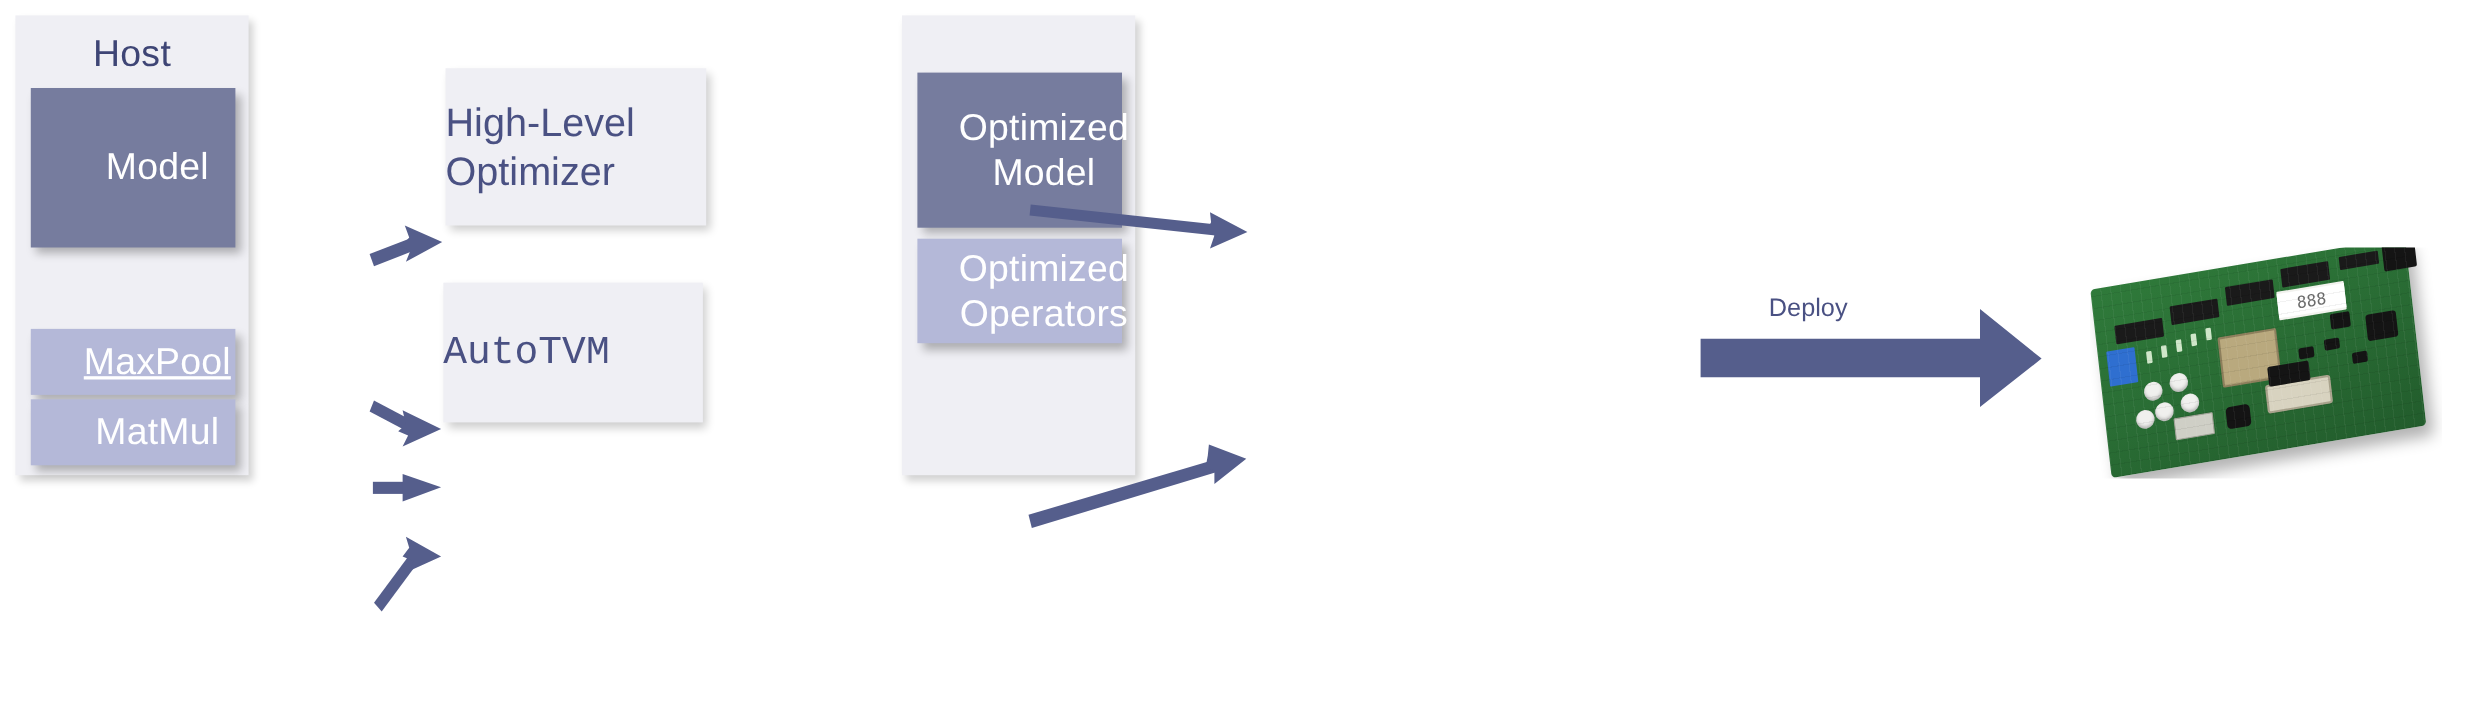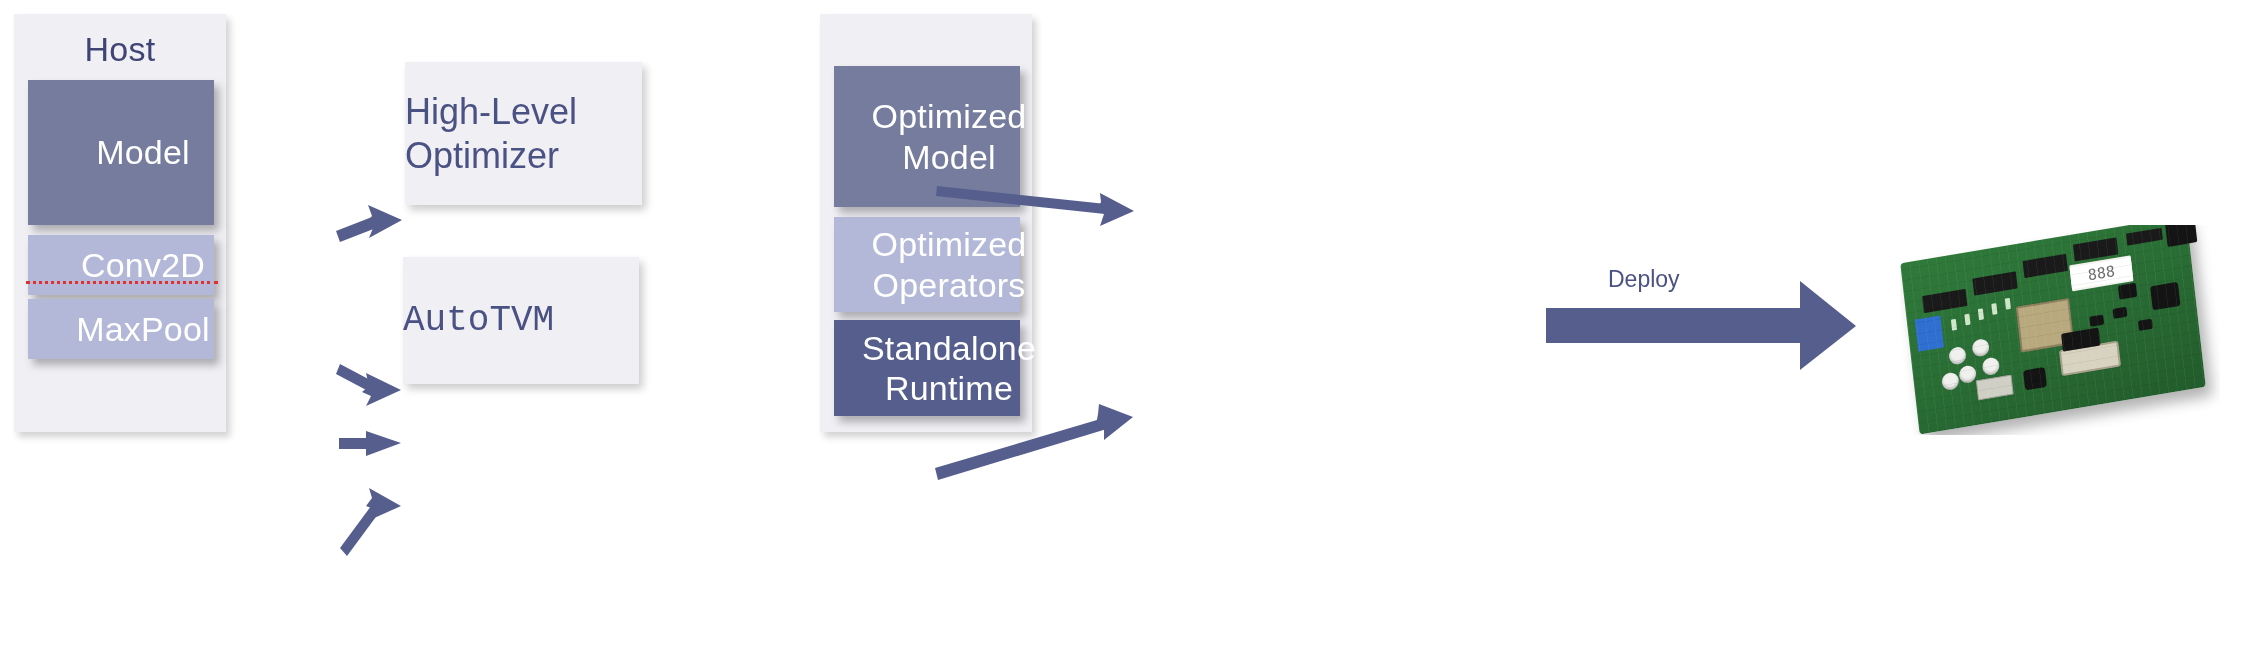--- a/index.html
+++ b/index.html
@@ -154,28 +154,28 @@
 
 <div id="canvas">
 
   <div class="panel" style="left:14px; top:14px; width:212px; height:418px;">
     <div class="panel-title" style="top:16px;">Host</div>
 
     <div class="block dark" style="left:14px; top:66px; width:186px; height:145px;">
       <span class="label">Model</span>
     </div>
 
-    <div class="block light" style="left:14px; top:221px; width:186px; height:60px;">
-      <span class="label misspelled">Conv2D</span>
-    </div>
-
-    <div class="block light" style="left:14px; top:285px; width:186px; height:60px;">
+
+    <div class="block light" style="left:14px; top:285px; width:186px; height:60px;text-decoration:underline;">
       <span class="label">MaxPool</span>
     </div>
 
+    <div class="block light" style="left:14px; top:349px; width:186px; height:60px;">
+      <span class="label">MatMul</span>
+    </div>
   </div>
 
   <div class="procbox" style="left:405px; top:62px; width:237px; height:143px;">
     <span class="label">High-Level
 Optimizer</span>
   </div>
 
   <div class="procbox" style="left:403px; top:257px; width:236px; height:127px;font-family:Liberation Mono, monospace;">
     <span class="label">AutoTVM</span>
   </div>
@@ -185,24 +185,20 @@
     <div class="block dark" style="left:14px; top:52px; width:186px; height:141px;">
       <span class="label">Optimized
 Model</span>
     </div>
 
     <div class="block light" style="left:14px; top:203px; width:186px; height:95px;">
       <span class="label">Optimized
 Operators</span>
     </div>
 
-    <div class="block darker" style="left:14px; top:306px; width:186px; height:96px;">
-      <span class="label">Standalone
-Runtime</span>
-    </div>
   </div>
 
   <div class="deploy-label" style="left:1608px; top:266px;">Deploy</div>
 
   <svg id="arrows" viewBox="0 0 2250 646" width="2250" height="646" xmlns="http://www.w3.org/2000/svg">
 
     <g>
       <path d="M 334,228 L 370,214 L 370,205 L 400,221 L 370,237 L 370,228 Z" fill="none"></path>
       <line x1="336" y1="229" x2="369" y2="216" stroke="#555E8C" stroke-width="0"></line>
       <path d="M 336,230 L 371,217" stroke="#555E8C" stroke-width="0"></path>

